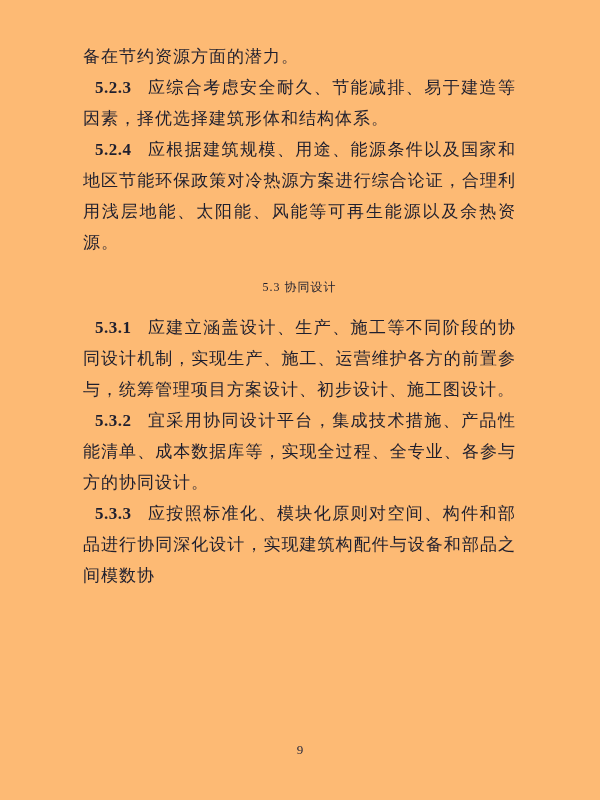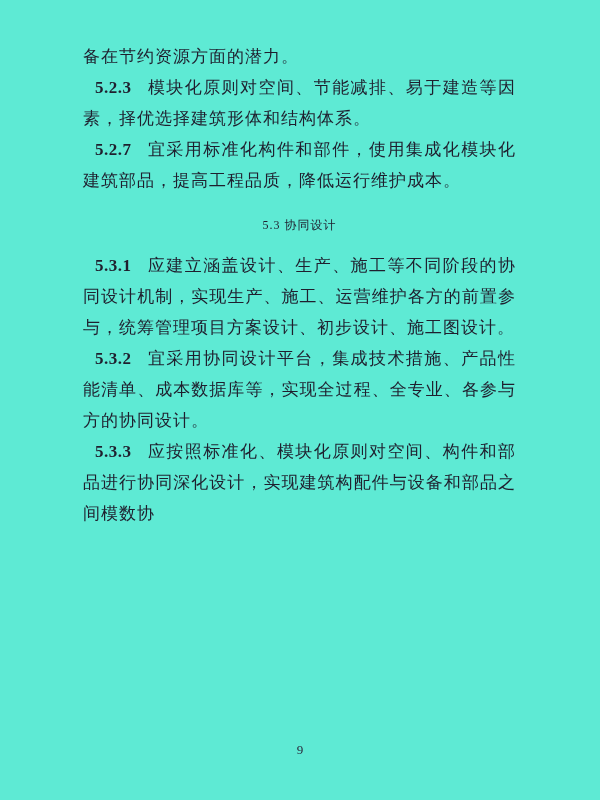--- a/index.html
+++ b/index.html
@@ -4,21 +4,21 @@
 <style>
   html, body {
     margin: 0;
     padding: 0;
     background: #ffffff;
   }
   .page {
     position: relative;
     width: 600px;
     height: 800px;
-    background: #5eead4;
+    background: #fdba74;
     overflow: hidden;
     font-family: "Liberation Serif", "DejaVu Serif", serif;
     color: #1f1f2e;
   }
   .content {
     position: absolute;
     top: 41px;
     left: 83px;
     width: 433px;
   }
@@ -60,29 +60,29 @@
 </style>
 </head>
 <body>
 
 <div class="page">
   <div class="content">
 
     <p class="para">备在节约资源方面的潜力。</p>
 
     <p class="para">
-      <span class="clause-num">5.2.3</span><span>模块化原则对空间、节能减排、易于建造等因素，择优选择建筑形体和结构体系。</span>
+      <span class="clause-num">5.2.3</span><span>应综合考虑安全耐久、节能减排、易于建造等因素，择优选择建筑形体和结构体系。</span>
+    </p>
+
+    <p class="para">
+      <span class="clause-num">5.2.4</span><span>应根据建筑规模、用途、能源条件以及国家和地区节能环保政策对冷热源方案进行综合论证，合理利用浅层地能、太阳能、风能等可再生能源以及余热资源。</span>
     </p>
 
 
 
-
-    <p class="para">
-      <span class="clause-num">5.2.7</span><span>宜采用标准化构件和部件，使用集成化模块化建筑部品，提高工程品质，降低运行维护成本。</span>
-    </p>
 
     <h2 class="section-heading">5.3  协同设计</h2>
 
     <p class="para">
       <span class="clause-num">5.3.1</span><span>应建立涵盖设计、生产、施工等不同阶段的协同设计机制，实现生产、施工、运营维护各方的前置参与，统筹管理项目方案设计、初步设计、施工图设计。</span>
     </p>
 
     <p class="para">
       <span class="clause-num">5.3.2</span><span>宜采用协同设计平台，集成技术措施、产品性能清单、成本数据库等，实现全过程、全专业、各参与方的协同设计。</span>
     </p>

